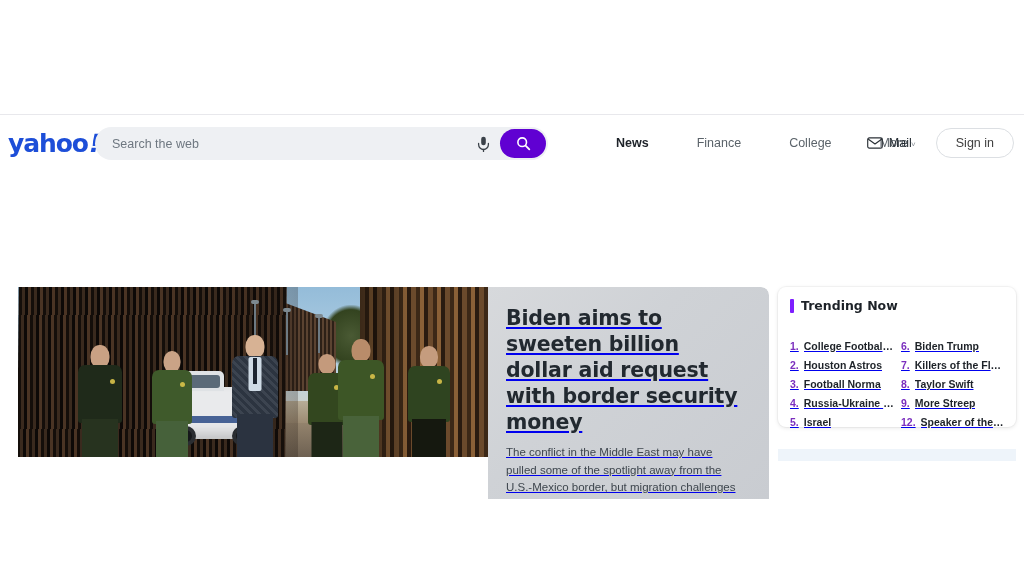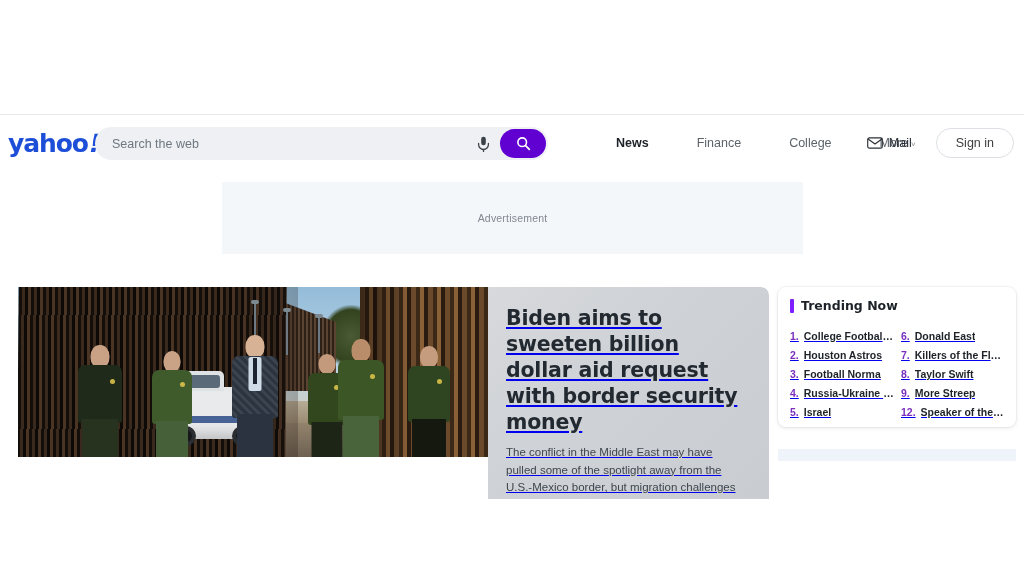--- a/index.html
+++ b/index.html
@@ -266,21 +266,21 @@
     position: absolute; left: 778px; top: 287px;
     width: 238px; height: 140px;
     background: #fff;
     border-radius: 8px;
     box-shadow: 0 1px 4px rgba(0,0,0,.10), 0 0 0 1px rgba(0,0,0,.03);
     box-sizing: border-box;
     padding: 11px 10px 0 12px;
   }
   .trending-head {
     display: flex; align-items: center; gap: 7px;
-    margin-bottom: 14px;
+    margin-bottom: 24px;
   }
   .trending-bar { width: 4px; height: 14px; background: #7e1fff; border-radius: 1px; }
   .trending-title {
     font-size: 12.5px; font-weight: 700; color: #1d2228;
     font-family: "DejaVu Sans", sans-serif;
   }
   .trending-cols { display: flex; gap: 6px; }
   .trending-col { flex: 1; min-width: 0; }
   .t-item {
     display: flex; align-items: baseline; gap: 5px;
@@ -352,23 +352,20 @@
         <svg width="16" height="12" viewBox="0 0 18 13">
           <rect x="0.8" y="0.8" width="16.4" height="11.4" rx="1.8" stroke="#2b3137" stroke-width="1.3" fill="none"></rect>
           <path d="M1.6 2.2 9 7.6l7.4-5.4" stroke="#2b3137" stroke-width="1.3" fill="none" stroke-linecap="round" stroke-linejoin="round"></path>
         </svg>
         <span>Mail</span>
       </a>
       <button class="signin-btn">Sign in</button>
     </div>
   </div>
 
-  <div class="ad-banner">
-    <span class="ad-label">Advertisement</span>
-  </div>
 
   <a class="hero" href="#">
 
     <div class="hero-photo">
       <div class="sky2"></div>
       <div class="ground"></div>
       <div class="ground-far"></div>
 
       <div class="tree"></div>
       <div class="wall-far"></div>
@@ -474,21 +471,21 @@
           <span class="t-label">Russia-Ukraine War</span>
         </a>
         <a class="t-item" href="#">
           <span class="t-rank">5.</span>
           <span class="t-label">Israel</span>
         </a>
       </div>
       <div class="trending-col">
         <a class="t-item" href="#">
           <span class="t-rank">6.</span>
-          <span class="t-label">Donald East</span>
+          <span class="t-label">Biden Trump</span>
         </a>
         <a class="t-item" href="#">
           <span class="t-rank">7.</span>
           <span class="t-label">Killers of the Flow...</span>
         </a>
         <a class="t-item" href="#">
           <span class="t-rank">8.</span>
           <span class="t-label">Taylor Swift</span>
         </a>
         <a class="t-item" href="#">

